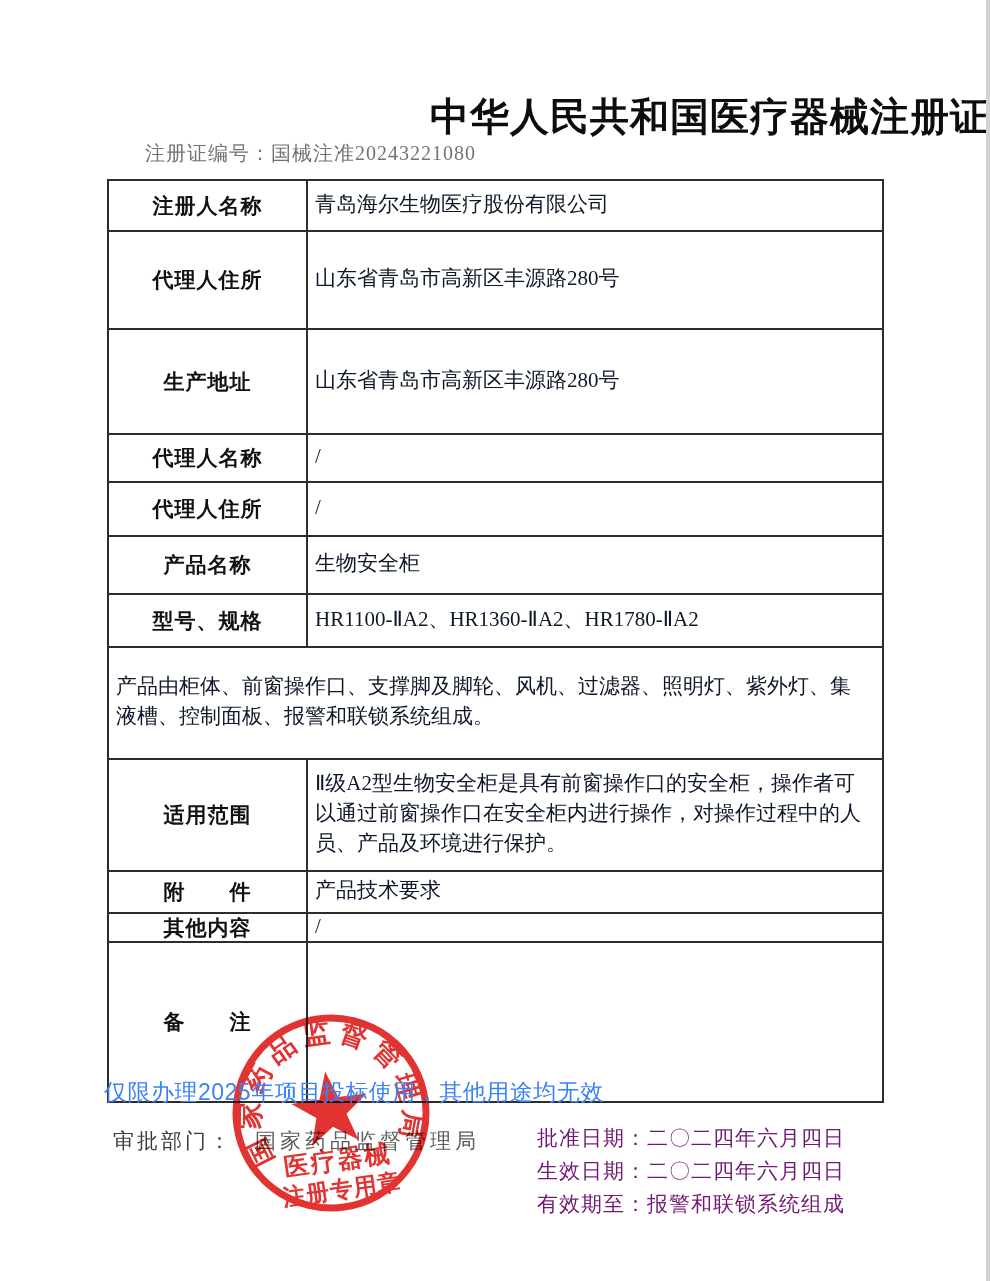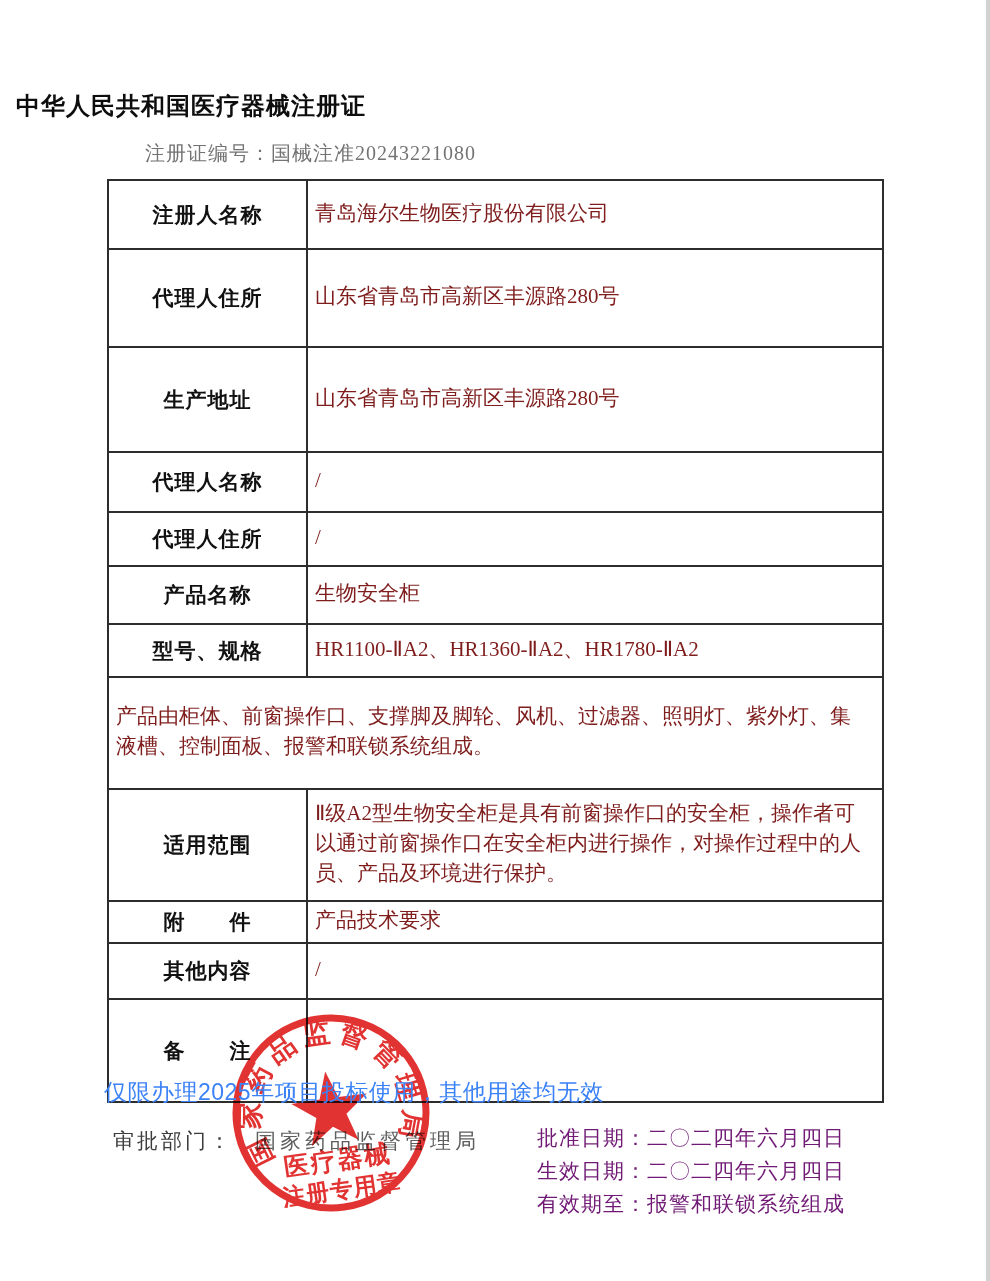--- a/index.html
+++ b/index.html
@@ -6,23 +6,23 @@
   .page{
     position:relative;
     width:990px;height:1281px;
     background:#ffffff;
     overflow:hidden;
     font-family:"Liberation Serif", serif;
     color:#1a1a1a;
   }
   .title{
     position:absolute;top:90px;left:0;width:990px;
-    text-align:left;padding-left:16px;box-sizing:border-box;
+    text-align:right;padding-left:16px;box-sizing:border-box;
     font-family:"Liberation Sans", sans-serif;
-    font-weight:700;font-size:24px;letter-spacing:1px;color:#0d0d0d;
+    font-weight:700;font-size:39px;letter-spacing:1px;color:#0d0d0d;
   }
   .certno{
     position:absolute;top:140px;left:145px;
     font-size:20px;color:#737373;letter-spacing:1px;
   }
   .cert-table{
     position:absolute;left:107px;top:179px;
     width:777px;height:924px;box-sizing:border-box;
     border:2px solid #2d2d2d;
     display:flex;flex-direction:column;
@@ -37,21 +37,21 @@
     border-right:2px solid #2d2d2d;
     display:flex;align-items:center;justify-content:center;
     font-family:"Liberation Sans", sans-serif;
     font-weight:600;font-size:21px;letter-spacing:1px;color:#111;
     text-align:center;
   }
   .val{
     flex:1;box-sizing:border-box;
     display:flex;align-items:center;
     padding:2px 14px 6px 7px;
-    font-size:21px;line-height:30px;color:#7f1d1d;
+    font-size:21px;line-height:30px;color:#0f172a;
   }
   .watermark{
     position:absolute;left:104px;top:1077px;z-index:30;
     font-family:"Liberation Sans", sans-serif;
     font-size:23px;letter-spacing:0.5px;
     color:#3b82f6;white-space:nowrap;
   }
   .stamp{
     position:absolute;left:226px;top:1008px;z-index:20;
     width:210px;height:210px;
@@ -76,33 +76,33 @@
 </head>
 <body>
 
 <div class="page">
 
   <div class="title">中华人民共和国医疗器械注册证</div>
 
   <div class="certno"><span>注册证编号：</span><span>国械注准20243221080</span></div>
 
   <div class="cert-table">
-    <div class="trow" style="height:69px">
+    <div class="trow" style="height:51px">
         <div class="lab">注册人名称</div>
         <div class="val">青岛海尔生物医疗股份有限公司</div>
       </div>
     <div class="trow" style="height:98px">
         <div class="lab">代理人住所</div>
         <div class="val">山东省青岛市高新区丰源路280号</div>
       </div>
     <div class="trow" style="height:105px">
         <div class="lab">生产地址</div>
         <div class="val">山东省青岛市高新区丰源路280号</div>
       </div>
-    <div class="trow" style="height:60px">
+    <div class="trow" style="height:48px">
         <div class="lab">代理人名称</div>
         <div class="val">/</div>
       </div>
     <div class="trow" style="height:54px">
         <div class="lab">代理人住所</div>
         <div class="val">/</div>
       </div>
     <div class="trow" style="height:58px">
         <div class="lab">产品名称</div>
         <div class="val">生物安全柜</div>
@@ -115,21 +115,21 @@
         <div class="val">产品由柜体、前窗操作口、支撑脚及脚轮、风机、过滤器、照明灯、紫外灯、集液槽、控制面板、报警和联锁系统组成。</div>
       </div>
     <div class="trow" style="height:112px">
         <div class="lab">适用范围</div>
         <div class="val">Ⅱ级A2型生物安全柜是具有前窗操作口的安全柜，操作者可以通过前窗操作口在安全柜内进行操作，对操作过程中的人员、产品及环境进行保护。</div>
       </div>
     <div class="trow" style="height:42px">
         <div class="lab">附　　件</div>
         <div class="val">产品技术要求</div>
       </div>
-    <div class="trow" style="height:56px">
+    <div class="trow" style="height:29px">
         <div class="lab">其他内容</div>
         <div class="val">/</div>
       </div>
     <div class="trow">
         <div class="lab">备　　注</div>
         <div class="val"></div>
       </div>
   </div>
 
   <div class="watermark">仅限办理2025年项目投标使用，其他用途均无效</div>

